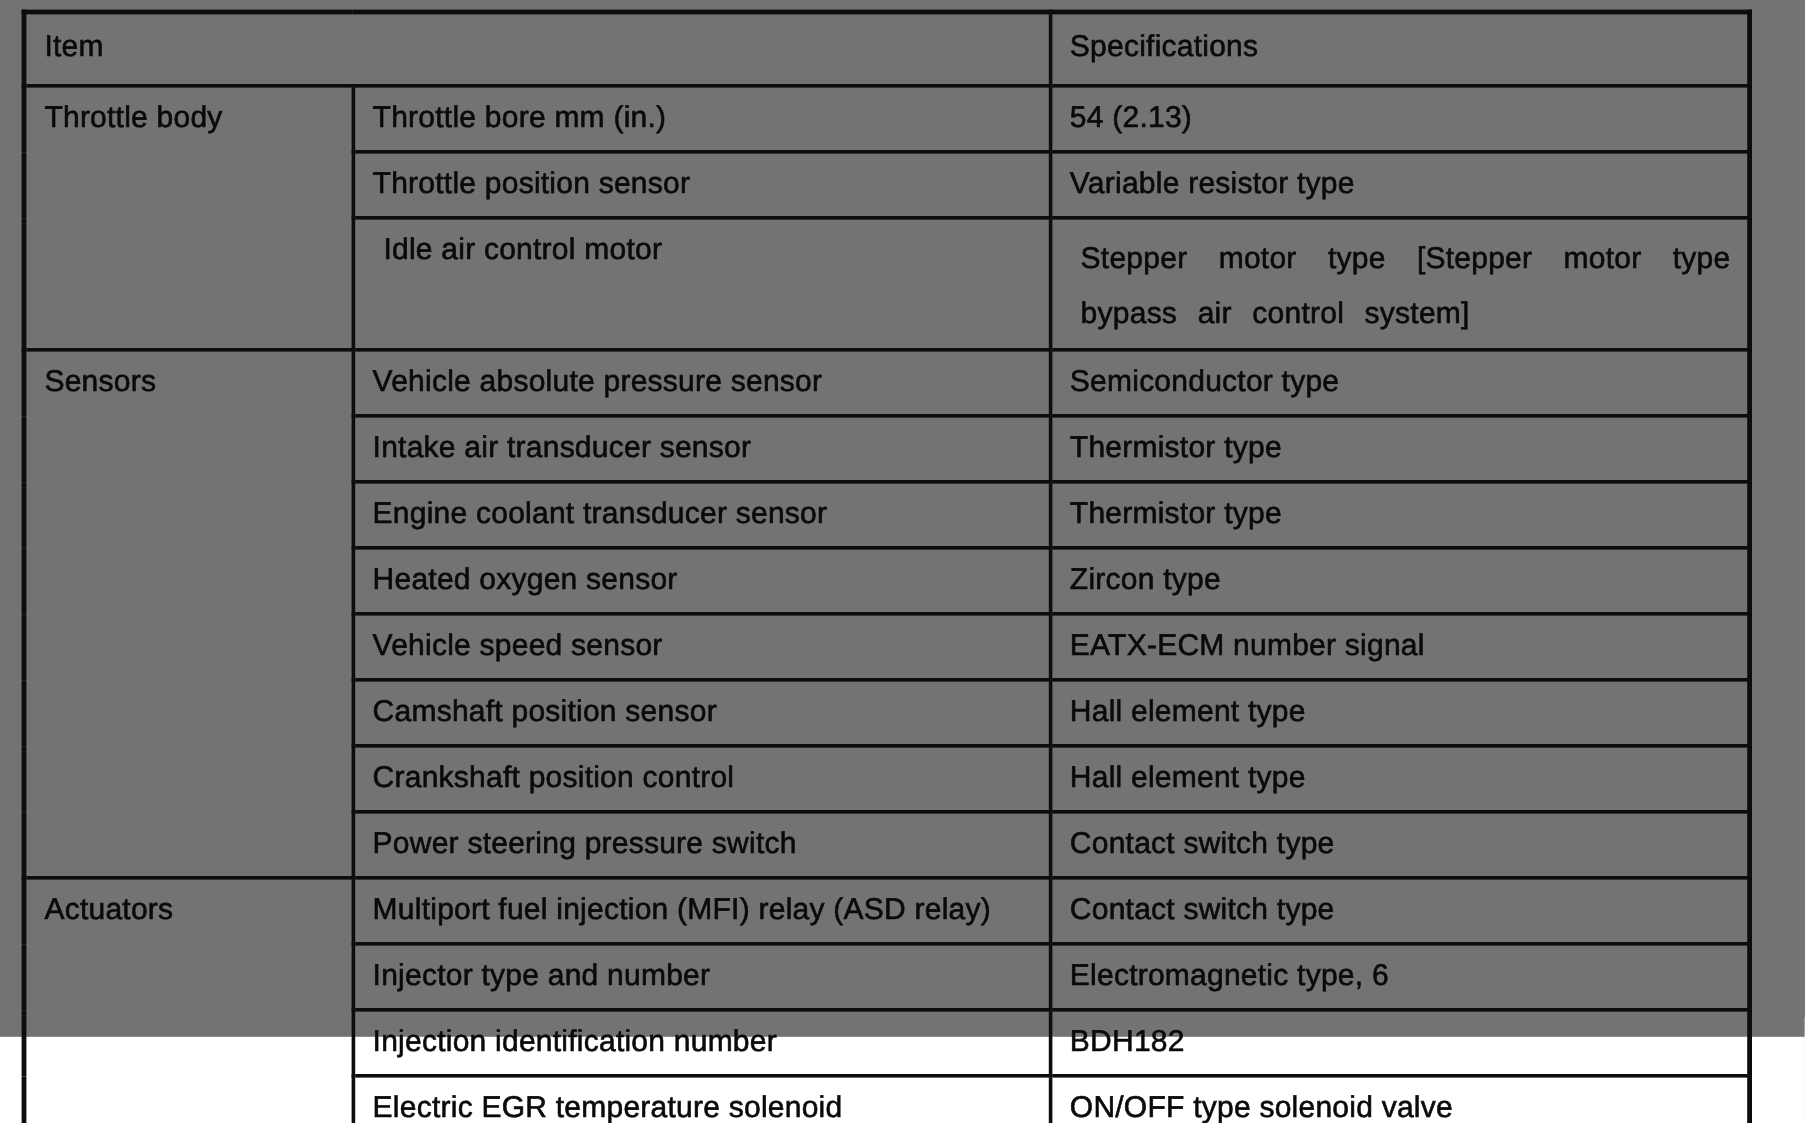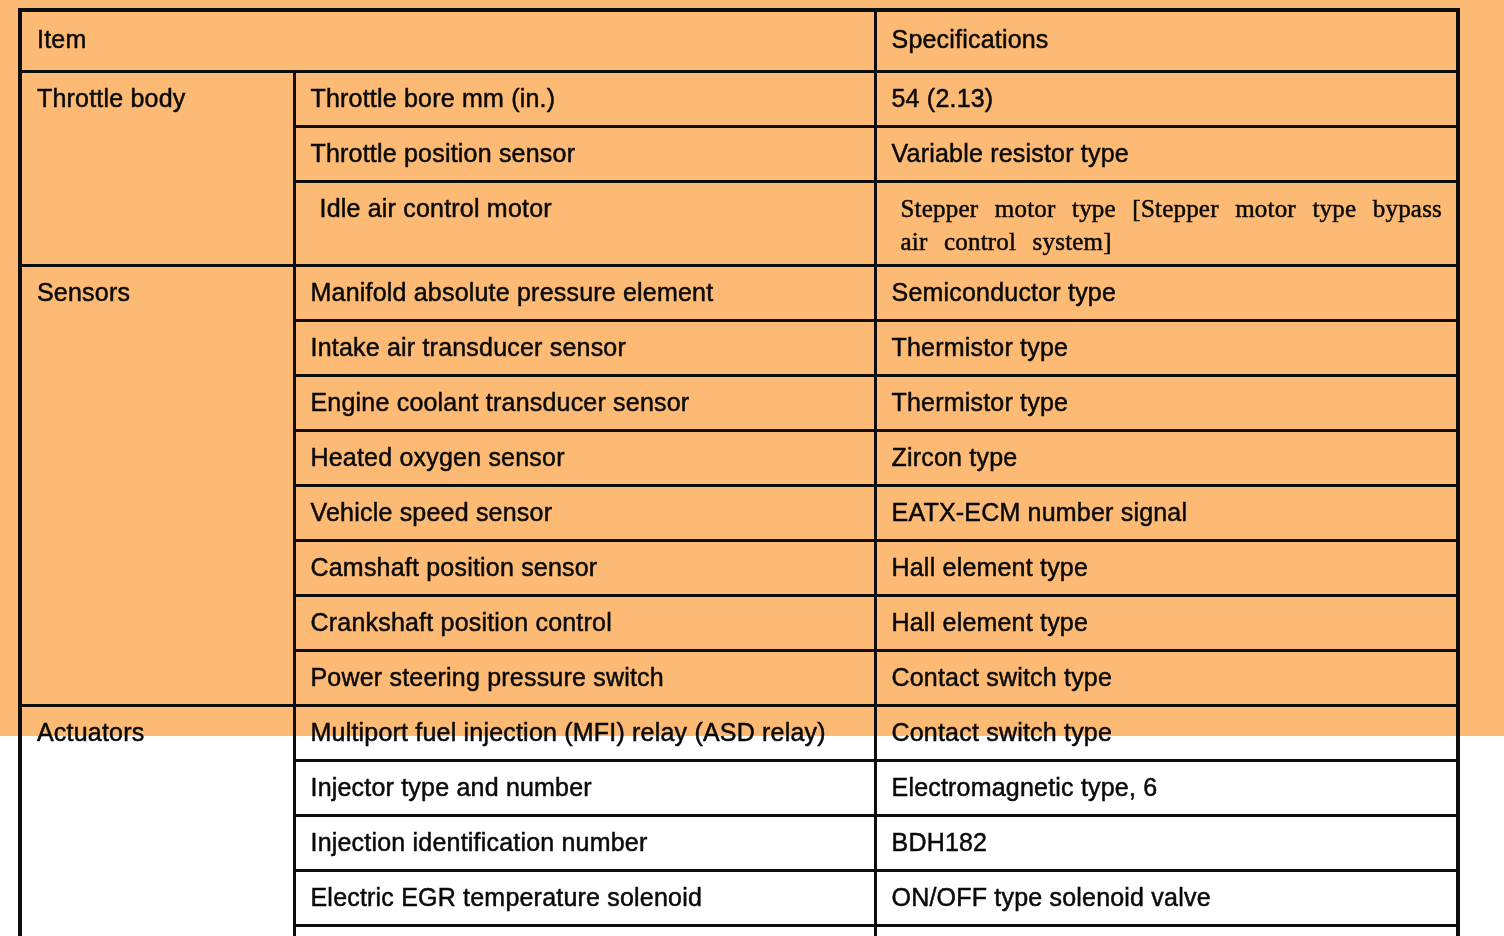--- a/index.html
+++ b/index.html
@@ -7,22 +7,22 @@
     padding: 0;
     background: #ffffff;
     width: 1504px;
     height: 936px;
     overflow: hidden;
     font-family: "Liberation Sans", "DejaVu Sans", sans-serif;
   }
   .page {
     position: relative;
     width: 1504px;
-    height: 736px;
-    background: #fdba74;
+    height: 864px;
+    background: #737373;
   }
   table.spec-table {
     position: absolute;
     left: 18px;
     top: 8px;
     width: 1438px;
     border-collapse: collapse;
     table-layout: fixed;
     border: 4px solid #0d0d0d;
     font-size: 25px;
@@ -39,23 +39,22 @@
     white-space: nowrap;
   }
   tr[data-name="header-row"] td { height: 40px; padding-top: 12px; }
   tr[data-name="table-row"] td { height: 36px; }
   tr.tall-row td { height: 64px; padding-left: 24px; }
   td.cat-cell { white-space: normal; }
   td.spec-cell.spec-justify {
     white-space: normal;
     text-align: justify;
     word-spacing: 10px;
-    line-height: 33px;
+    line-height: 46px;
     padding-top: 9px;
-    font-family: Liberation Serif, serif;
   }
 </style>
 </head>
 <body>
 
 <div class="page" data-name="scanned-document-page">
   <table class="spec-table" data-name="specifications-table">
     <colgroup>
       <col style="width:274px">
       <col style="width:581px">
@@ -74,21 +73,21 @@
         <tr data-name="table-row">
           <td data-name="item-cell" class="item-cell">Throttle position sensor</td>
           <td data-name="spec-cell" class="spec-cell">Variable resistor type</td>
         </tr>
         <tr data-name="table-row" class="tall-row">
           <td data-name="item-cell" class="item-cell">Idle air control motor</td>
           <td data-name="spec-cell" class="spec-cell spec-justify">Stepper motor type [Stepper motor type bypass air control system]</td>
         </tr>
         <tr data-name="table-row">
           <td data-name="category-cell" class="cat-cell" rowspan="8">Sensors</td>
-          <td data-name="item-cell" class="item-cell">Manifold absolute pressure element</td>
+          <td data-name="item-cell" class="item-cell">Vehicle absolute pressure sensor</td>
           <td data-name="spec-cell" class="spec-cell">Semiconductor type</td>
         </tr>
         <tr data-name="table-row">
           <td data-name="item-cell" class="item-cell">Intake air transducer sensor</td>
           <td data-name="spec-cell" class="spec-cell">Thermistor type</td>
         </tr>
         <tr data-name="table-row">
           <td data-name="item-cell" class="item-cell">Engine coolant transducer sensor</td>
           <td data-name="spec-cell" class="spec-cell">Thermistor type</td>
         </tr>

